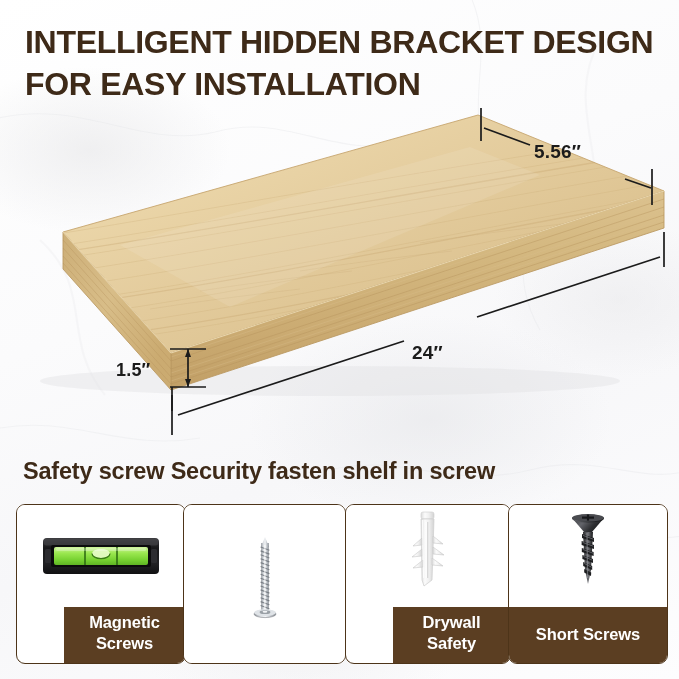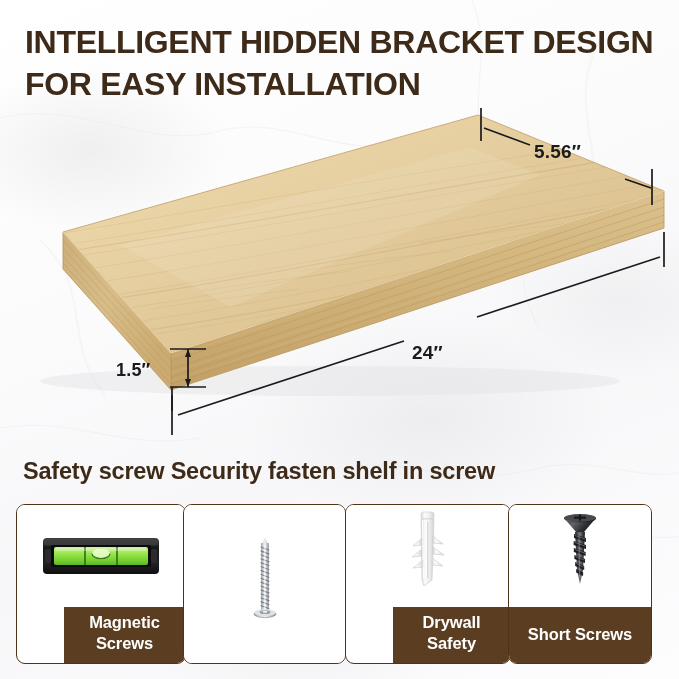--- a/index.html
+++ b/index.html
@@ -94,21 +94,21 @@
     font-weight:bold;
     text-align:center;
     line-height:1.26;
     padding:6px 2px 8px;
     letter-spacing:-0.1px;
   }
   .card-label.two-line { padding:5px 2px 7px;margin-left:47px; }
   .card.c0 { left:16px;  width:170px; }
   .card.c1 { left:183px; width:163px; }
   .card.c2 { left:345px; width:166px; }
-  .card.c3 { left:508px; width:144px; }
+  .card.c3 { left:508px; width:160px; }
   .card.c0 .card-label, .card.c2 .card-label { height:56px; }
   .card.c1 .card-label, .card.c3 .card-label { height:56px; display:flex; align-items:center; justify-content:center; }
 </style>
 </head>
 <body>
 
 <div id="stage">
 
   <svg id="veins" viewBox="0 0 679 679" preserveAspectRatio="none">
     <g fill="none" stroke="#e4e5e8" stroke-width="1.1" opacity=".75">

